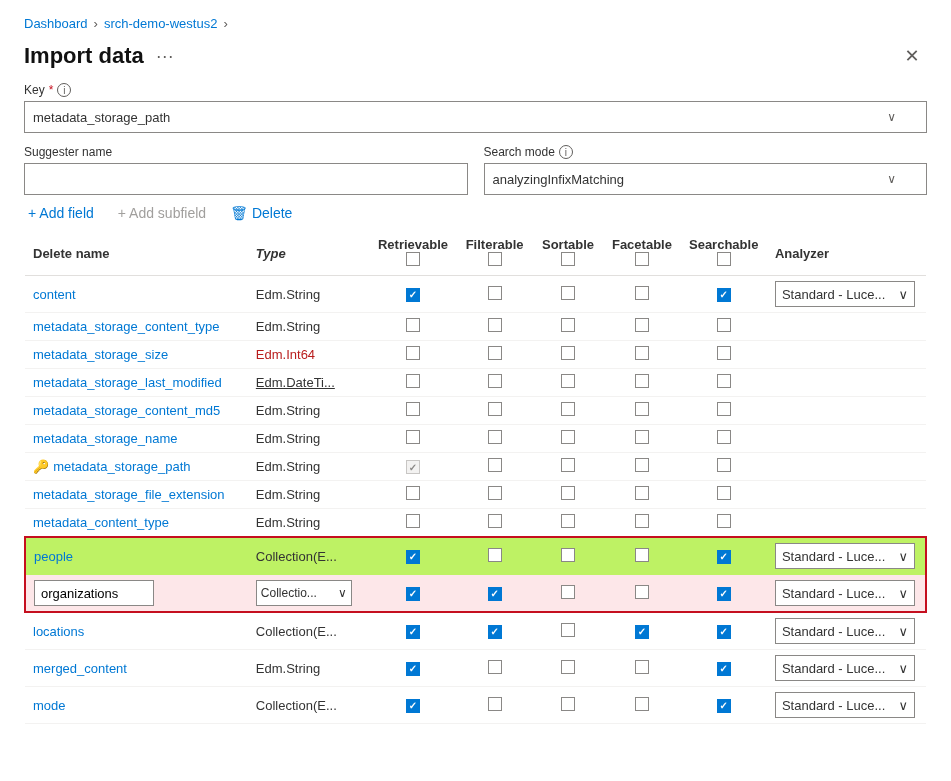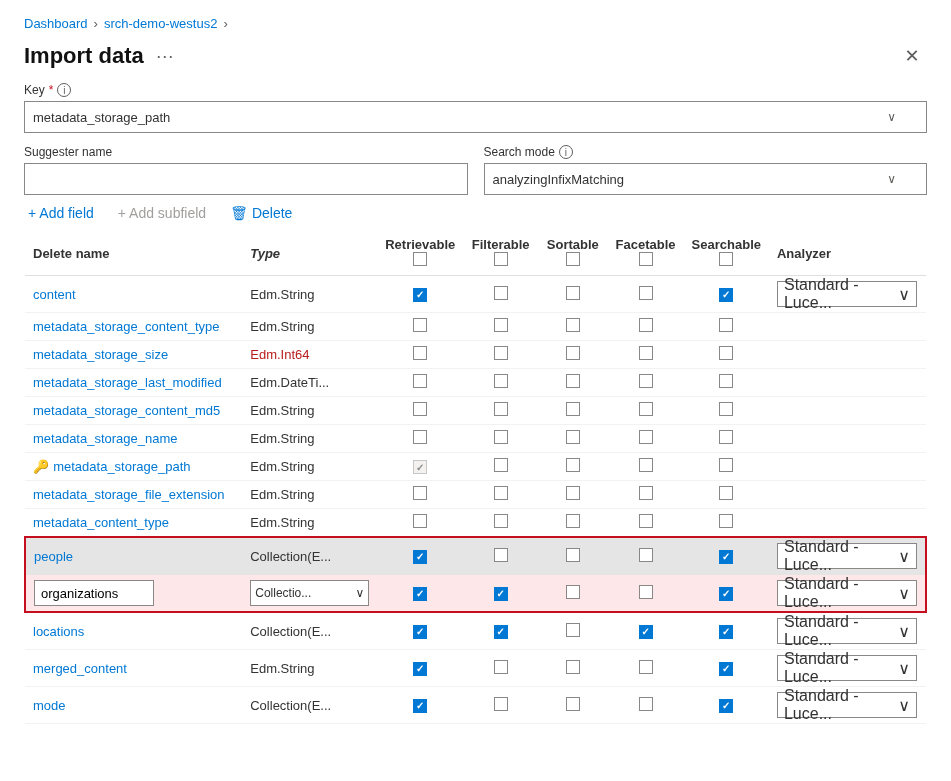--- a/index.html
+++ b/index.html
@@ -218,21 +218,21 @@
     }
     .cb.disabled.checked::after {
       color: #8a8886;
     }
     .analyzer-dropdown {
       display: flex;
       align-items: center;
       justify-content: space-between;
       border: 1px solid #8a8886;
       padding: 3px 6px;
-      font-size: 16px;
+      font-size: 13px;
       cursor: pointer;
       background: #fff;
       width: 140px;
       height: 26px;
     }
     .editable-field {
       border: 1px solid #8a8886;
       padding: 3px 6px;
       background: #fff;
       font-size: 13px;
@@ -242,21 +242,21 @@
     .type-dropdown-cell {
       display: flex;
       align-items: center;
       gap: 2px;
       border: 1px solid #8a8886;
       padding: 2px 4px;
       background: #fff;
       font-size: 12px;
       height: 26px;
       cursor: pointer;
-      width: 119px;
+      width: 96px;
     }
   </style>
 </head>
 <body>
 
 <div class="page-container">
 
   <div class="breadcrumb">
     <a>Dashboard</a>
     <span>›</span>
@@ -382,21 +382,21 @@
             <td style="color: #b91c1c;">Edm.Int64</td>
             <td class="checkbox-cell"><span class="cb"></span></td>
             <td class="checkbox-cell"><span class="cb"></span></td>
             <td class="checkbox-cell"><span class="cb"></span></td>
             <td class="checkbox-cell"><span class="cb"></span></td>
             <td class="checkbox-cell"><span class="cb"></span></td>
             <td></td>
           </tr>
           <tr>
             <td><a class="field-name-link">metadata_storage_last_modified</a></td>
-            <td style="color: rgb(51, 51, 51);">Edm.DateTi...</td>
+            <td style="color: rgb(51, 51, 51); text-decoration: underline;">Edm.DateTi...</td>
             <td class="checkbox-cell"><span class="cb"></span></td>
             <td class="checkbox-cell"><span class="cb"></span></td>
             <td class="checkbox-cell"><span class="cb"></span></td>
             <td class="checkbox-cell"><span class="cb"></span></td>
             <td class="checkbox-cell"><span class="cb"></span></td>
             <td></td>
           </tr>
           <tr>
             <td><a class="field-name-link">metadata_storage_content_md5</a></td>
             <td style="color: rgb(51, 51, 51);">Edm.String</td>
@@ -440,21 +440,21 @@
           <tr>
             <td><a class="field-name-link">metadata_content_type</a></td>
             <td style="color: rgb(51, 51, 51);">Edm.String</td>
             <td class="checkbox-cell"><span class="cb"></span></td>
             <td class="checkbox-cell"><span class="cb"></span></td>
             <td class="checkbox-cell"><span class="cb"></span></td>
             <td class="checkbox-cell"><span class="cb"></span></td>
             <td class="checkbox-cell"><span class="cb"></span></td>
             <td></td>
           </tr>
-          <tr style="background: #e5e5e5;">
+          <tr style="background: #bef264;">
             <td style="border-top: 2px solid rgb(197, 15, 31); border-bottom: 1px solid transparent; border-left: 2px solid rgb(197, 15, 31);"><a class="field-name-link">people</a></td>
             <td style="color: rgb(51, 51, 51); border-top: 2px solid rgb(197, 15, 31); border-bottom: 1px solid transparent;">Collection(E...</td>
             <td class="checkbox-cell" style="border-top: 2px solid rgb(197, 15, 31); border-bottom: 1px solid transparent;"><span class="cb checked"></span></td>
             <td class="checkbox-cell" style="border-top: 2px solid rgb(197, 15, 31); border-bottom: 1px solid transparent;"><span class="cb"></span></td>
             <td class="checkbox-cell" style="border-top: 2px solid rgb(197, 15, 31); border-bottom: 1px solid transparent;"><span class="cb"></span></td>
             <td class="checkbox-cell" style="border-top: 2px solid rgb(197, 15, 31); border-bottom: 1px solid transparent;"><span class="cb"></span></td>
             <td class="checkbox-cell" style="border-top: 2px solid rgb(197, 15, 31); border-bottom: 1px solid transparent;"><span class="cb checked"></span></td>
             <td style="border-top: 2px solid rgb(197, 15, 31); border-bottom: 1px solid transparent; border-right: 2px solid rgb(197, 15, 31);">
               <div class="analyzer-dropdown">
                 <span>Standard - Luce...</span>

